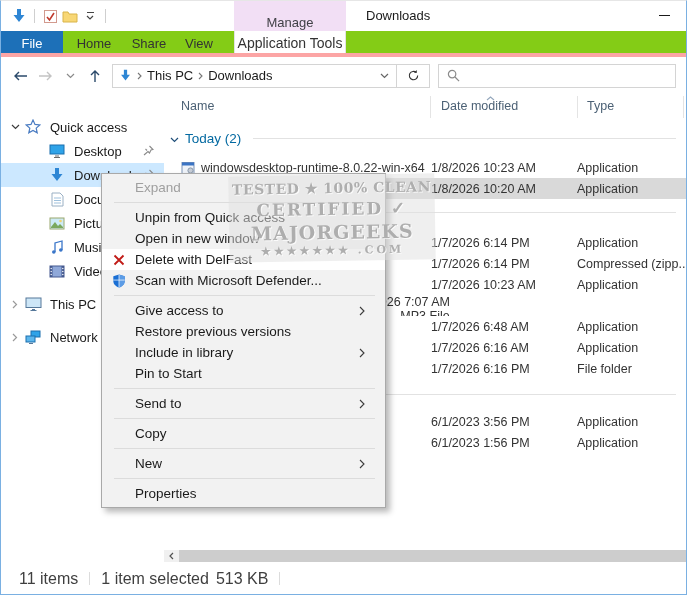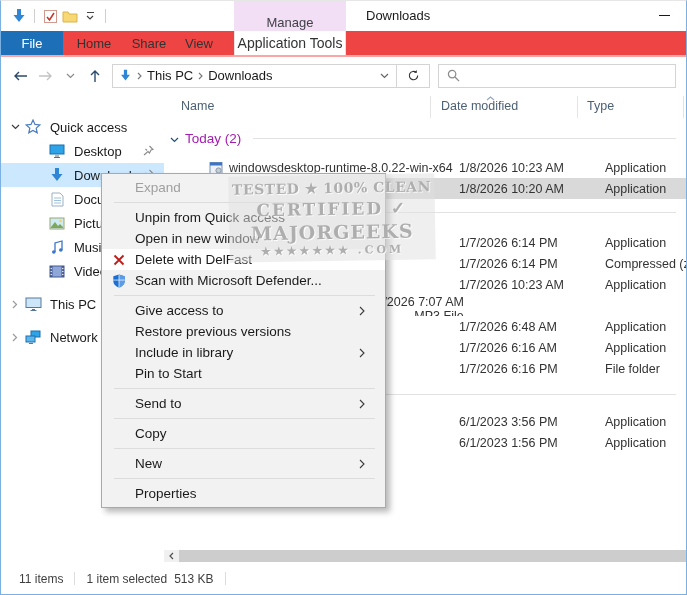--- a/index.html
+++ b/index.html
@@ -14,22 +14,22 @@
   .qat{position:absolute;left:8px;top:0;height:30px;display:flex;align-items:center;}
   .qat .sep{width:1px;height:14px;background:#cfcfcf;margin:0 5px;}
   .qat .qbtn{width:20px;height:20px;display:flex;align-items:center;justify-content:center;}
   .custom-chev{display:flex;flex-direction:column;align-items:center;}
   .custom-chev .bar{width:7px;height:1px;background:#444;margin-bottom:2px;}
   .manage-label{position:absolute;left:233px;top:0;width:112px;height:43px;background:#f2dff5;
     display:flex;align-items:center;justify-content:center;font-size:13px;color:#414147;}
   .win-title{position:absolute;left:365px;top:0;height:30px;line-height:30px;font-size:13px;color:#1a1a1a;}
   .minimize{position:absolute;right:16px;top:14px;width:11px;height:1px;background:#1a1a1a;}
   
-  .tabs{position:absolute;top:30px;left:0;right:0;height:26px;display:flex;background:#ef4444;
-    border-bottom:2px solid #fca5a5;font-size:13px;color:#333;}
+  .tabs{position:absolute;top:30px;left:0;right:0;height:26px;display:flex;background:#84cc16;
+    border-bottom:4px solid #fca5a5;font-size:13px;color:#333;}
   .tab{line-height:25px;text-align:center;}
   .tab.file{width:62px;background:#1d70b8;color:#fff;}
   .tab.home{width:62px;} .tab.share{width:48px;} .tab.view{width:52px;}
   .tab.apptools{margin-left:9px;width:112px;font-size:14px;background:#fff;
     border-left:1px solid #e3e3e3;border-right:1px solid #e3e3e3;color:#333;}
   
   .addrbar{position:absolute;top:57px;left:0;right:0;height:35px;display:flex;align-items:center;padding:0 10px;background:#fff;}
   .navbtns{display:flex;align-items:center;gap:7px;margin-right:8px;}
   .navbtns .nbtn{display:flex;align-items:center;justify-content:center;width:18px;height:20px;}
   .addr-group{display:flex;align-items:center;height:24px;border:1px solid #d4d4d4;background:#fff;width:318px;}
@@ -53,36 +53,36 @@
   .side-item .pin{position:absolute;right:10px;top:5px;}
   .side-item.selected{background:#cce8ff;}
   .side-item.gap{margin-top:9px;}
   
   .filelist{position:relative;flex:1;font-size:12.5px;color:#333;}
   .hcell{position:absolute;top:6px;font-size:12.5px;color:#4c6175;}
   .h-name{left:17px;} .h-date{left:277px;} .h-type{left:423px;}
   .vsep{position:absolute;top:3px;height:22px;width:1px;background:#e4e4e4;}
   .sortchev{position:absolute;left:322px;top:-2px;}
   .grouprow{position:absolute;top:38px;left:6px;right:10px;display:flex;align-items:center;gap:6px;}
-  .grouplabel{color:#a21caf;font-size:13.5px;white-space:nowrap;}
+  .grouplabel{color:#0369a1;font-size:13.5px;white-space:nowrap;}
   .groupline{flex:1;border-top:1px solid #e2e2e2;margin-left:6px;}
-  .frow{position:absolute;left:0;right:0;height:21px;display:flex;align-items:center;padding-left:28px;}
+  .frow{position:absolute;left:0;right:0;height:21px;display:flex;align-items:center;}
   .frow.selected{background:#d9d9d9;}
   .fname{width:267px;padding-left:17px;display:flex;align-items:center;gap:6px;white-space:nowrap;overflow:hidden;flex:none;}
   .fdate{width:146px;flex:none;} .ftype{flex:1;white-space:nowrap;overflow:hidden;}
   .r0{top:64px;} .r1{top:85px;} .r2{top:139px;} .r3{top:160px;} .r4{top:181px;}
   .r5{top:202px;flex-direction:column;} .r6{top:223px;} .r7{top:244px;} .r8{top:265px;} .r9{top:318px;} .r10{top:339px;}
   .gline{position:absolute;left:8px;right:10px;border-top:1px solid #e2e2e2;}
   .gl1{top:119px;} .gl2{top:301px;}
   .hscroll{position:absolute;left:0;right:0;top:457px;height:12px;background:#f0f0f0;display:flex;align-items:center;}
   .hscroll .larrow{width:15px;display:flex;align-items:center;justify-content:center;}
   .hscroll .thumb{flex:1;height:12px;background:#cdcdcd;}
   
   .statusbar{position:absolute;top:562px;left:0;right:0;bottom:0;display:flex;align-items:center;
-    padding-left:18px;font-size:12px;color:#3f3f3f;background:#fff;}
+    padding-left:18px;font-size:16px;color:#3f3f3f;background:#fff;}
   .sb-sep{width:1px;height:13px;background:#dcdcdc;margin:0 11px;}
   .sb-size{margin-left:7px;}
   
   .ctx{position:absolute;left:100px;top:172px;width:285px;background:#f2f2f2;
     border:1px solid #a9a9a9;box-shadow:4px 4px 6px rgba(0,0,0,.28);padding:3px 0;
     z-index:10;font-size:13.5px;color:#1a1a1a;}
   .ctx-item{height:21px;display:flex;align-items:center;}
   .ctx-icon{width:33px;display:flex;justify-content:center;align-items:center;flex:none;}
   .ctx-label{flex:1;white-space:nowrap;}
   .ctx-arrow{width:26px;display:flex;justify-content:flex-start;align-items:center;flex:none;}

